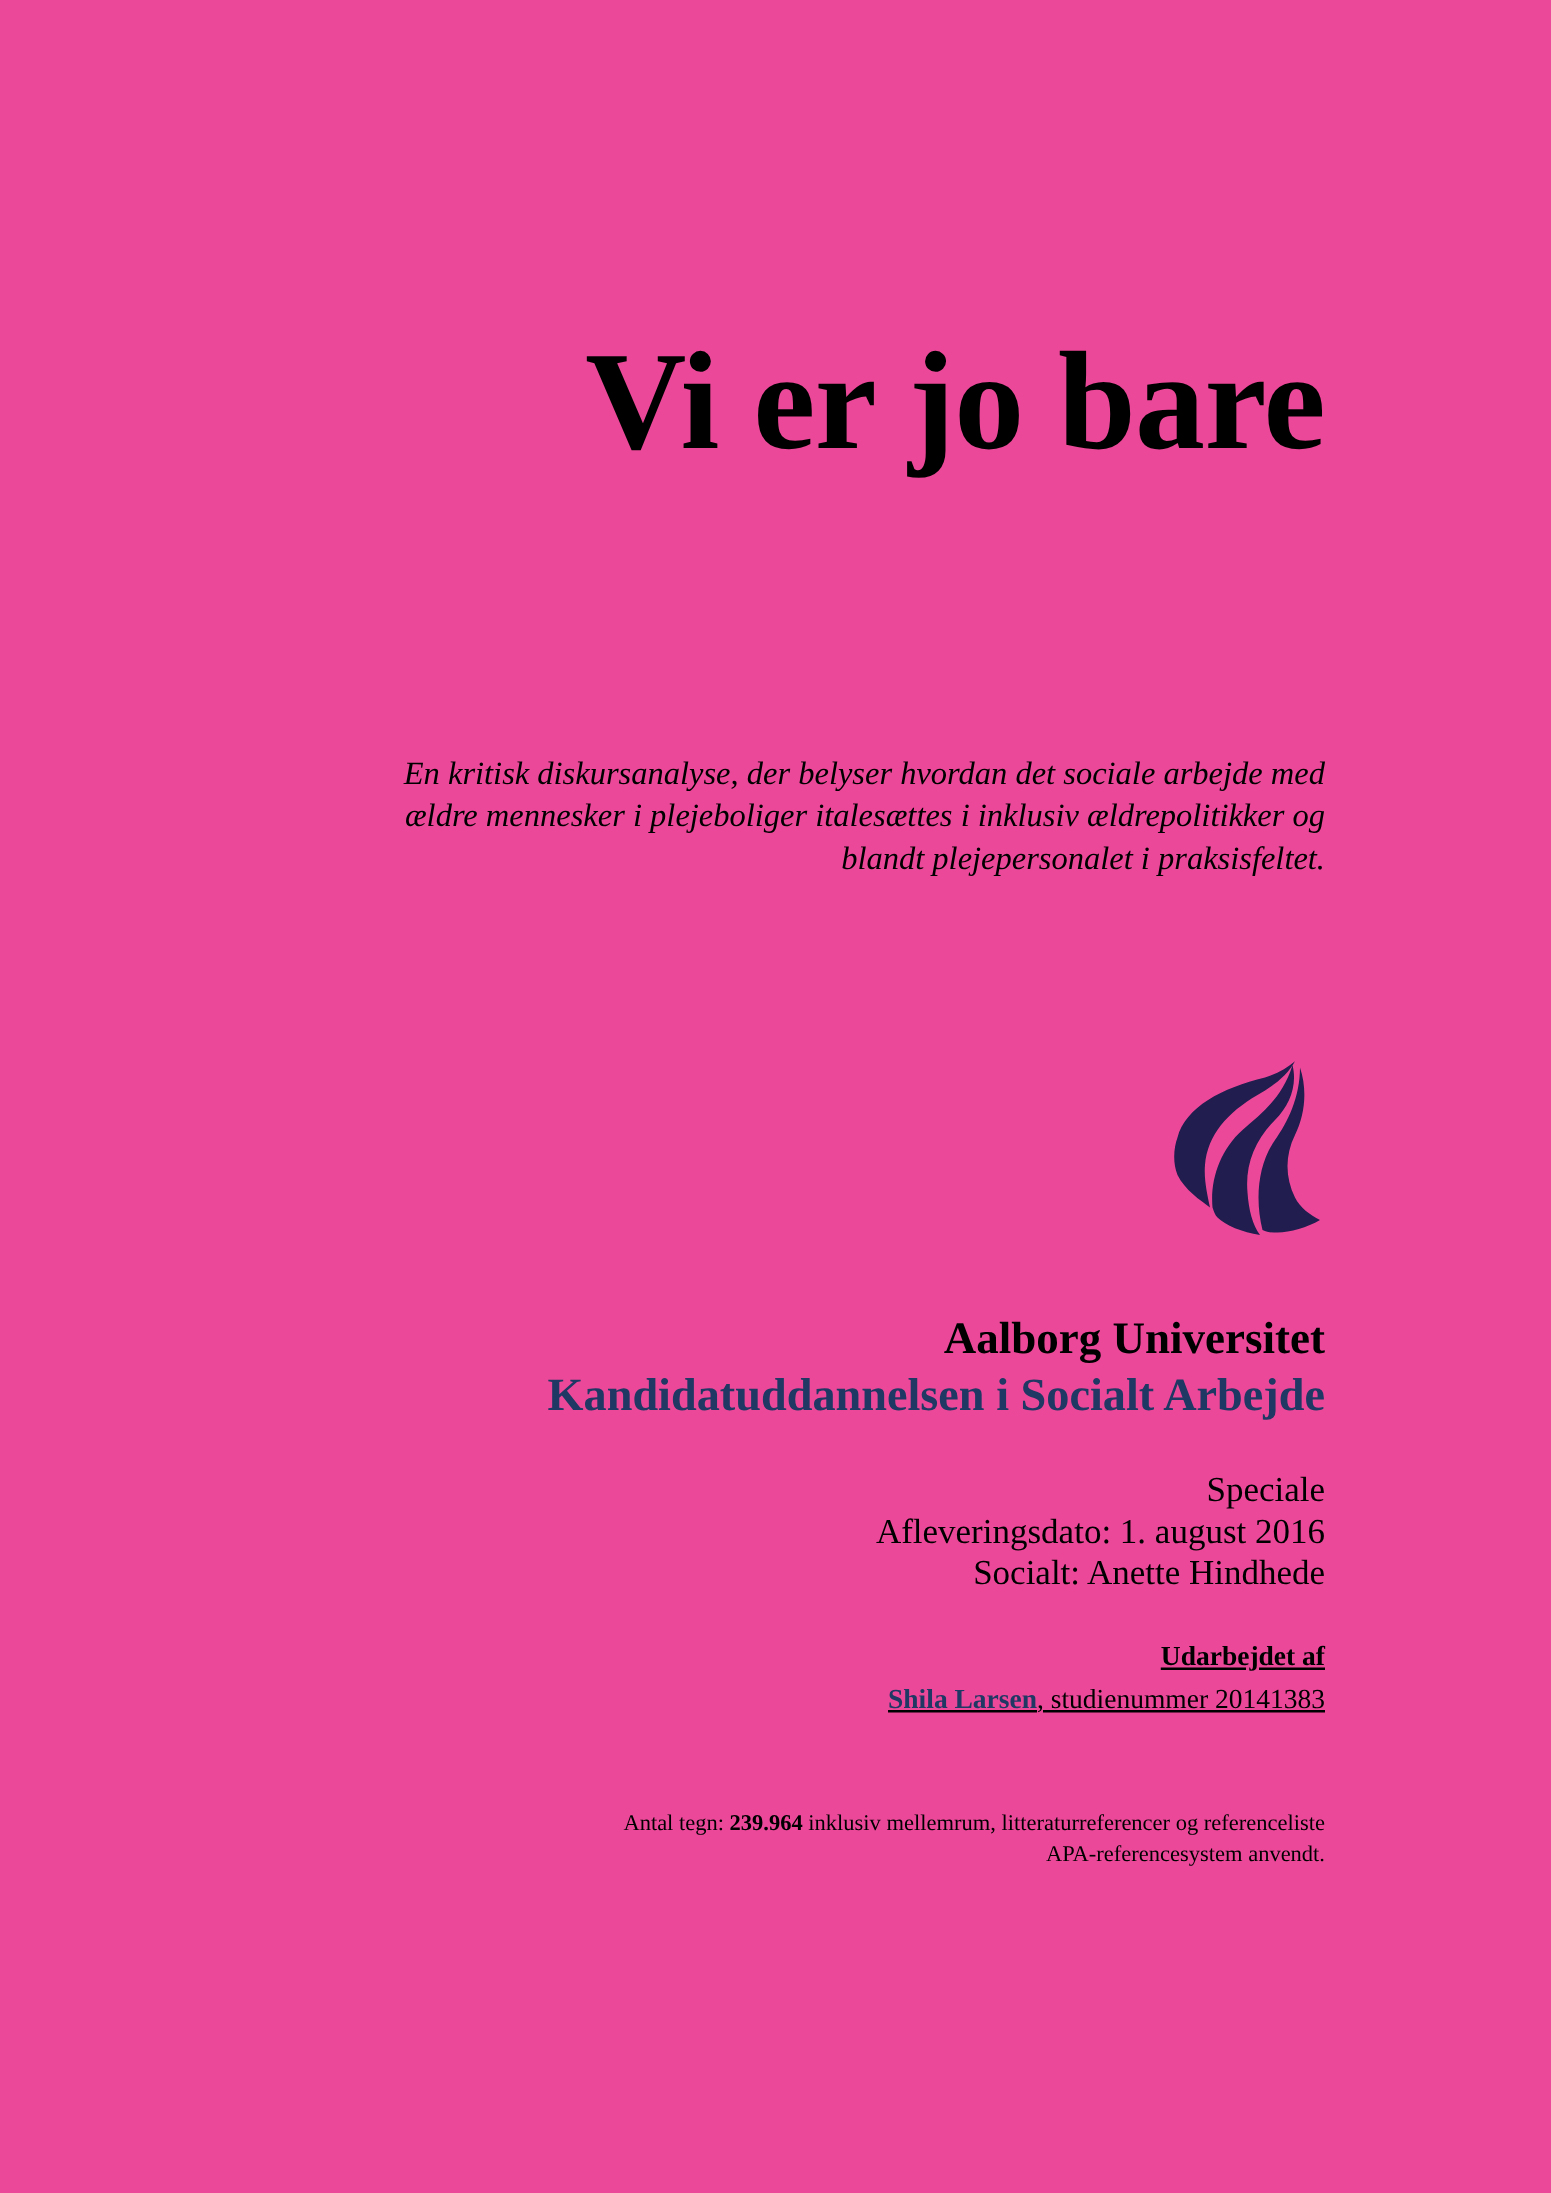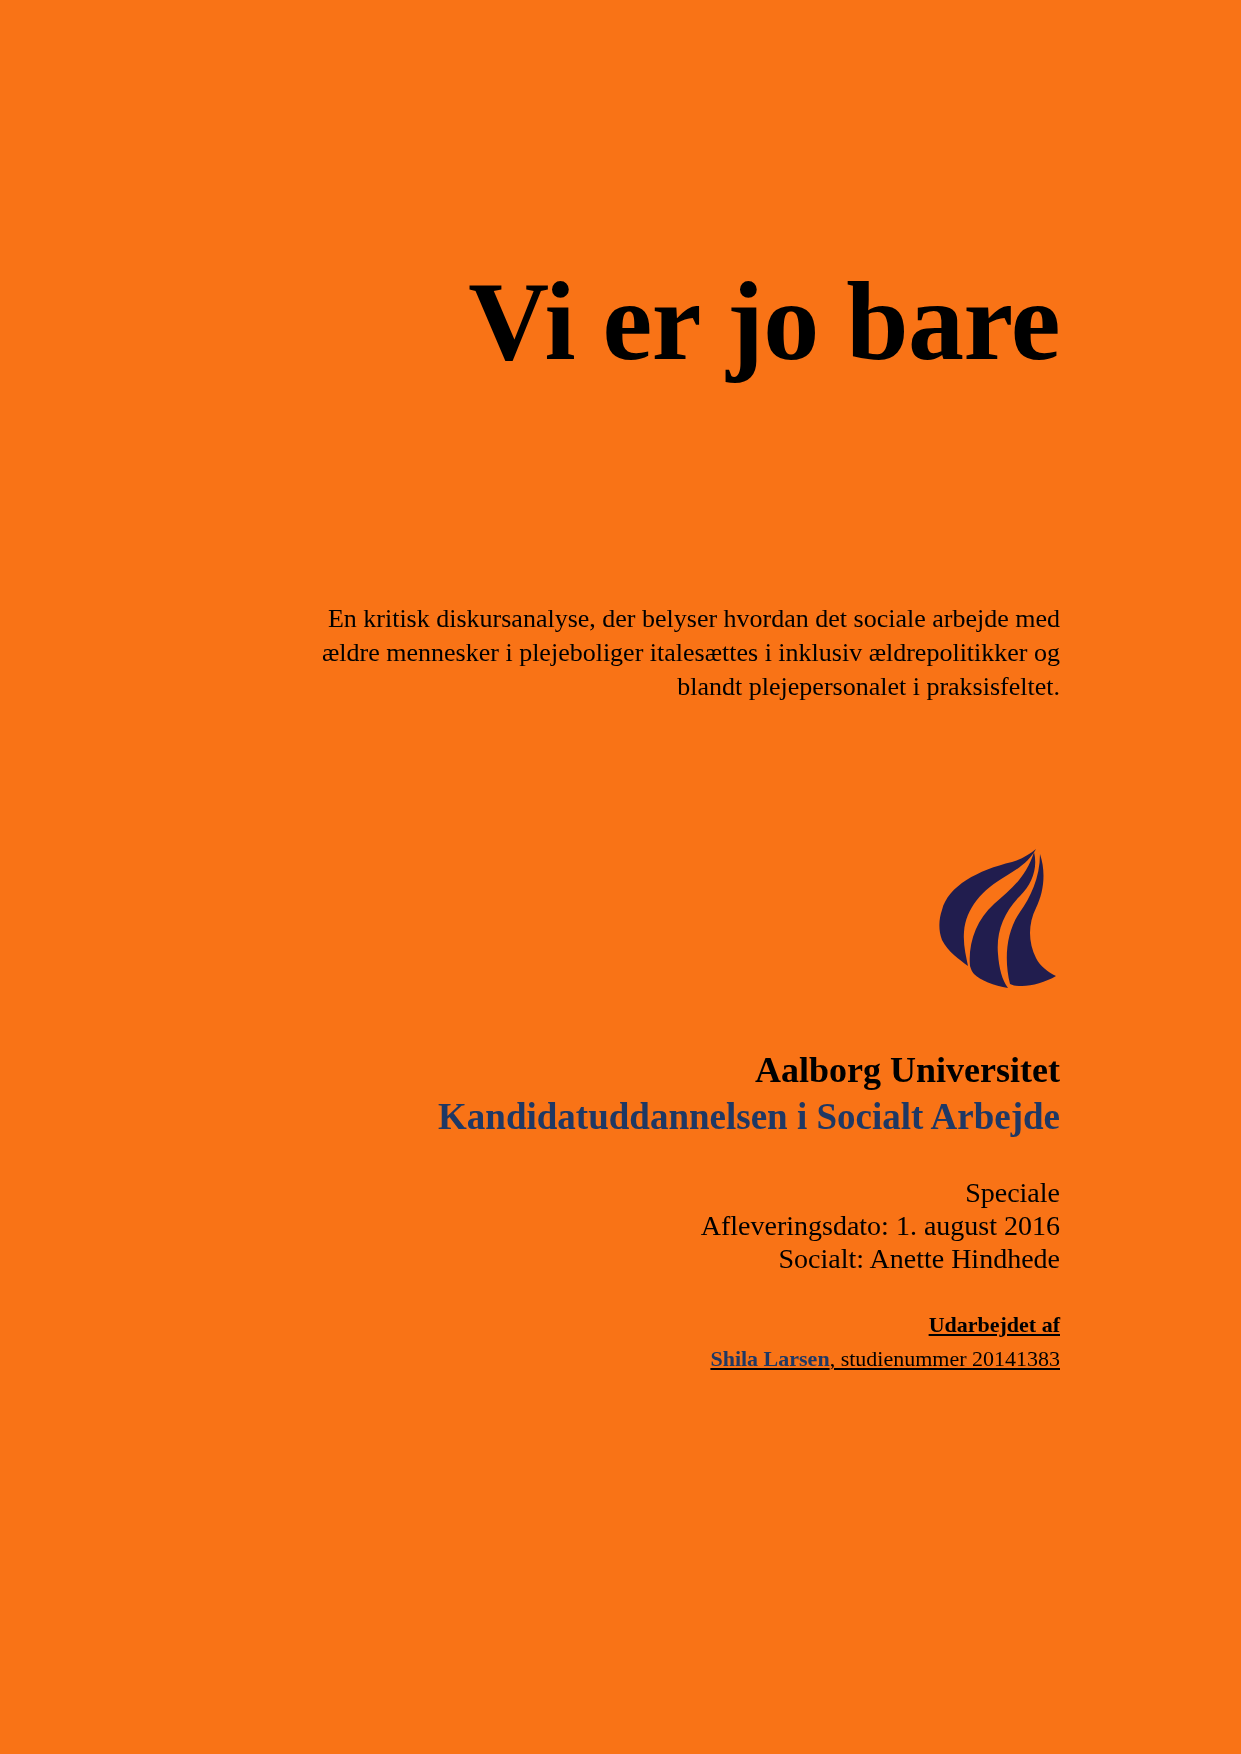--- a/index.html
+++ b/index.html
@@ -14,39 +14,40 @@
       overflow: hidden;
       font-family: "Liberation Serif", "DejaVu Serif", serif;
       color: #000000;
     }
     .page {
       position: absolute;
       left: 0;
       top: 0;
       width: 1241px;
       height: 1754px;
-      background: #f97316;
+      background: #ec4899;
     }
     .col {
       position: absolute;
       right: 181px;
       text-align: right;
     }
     .title {
       top: 258px;
       width: 900px;
       font-weight: bold;
       font-size: 112px;
       line-height: 126px;
       letter-spacing: -0.5px;
     }
     .title div { white-space: nowrap; }
     .subtitle {
       top: 602px;
       width: 900px;
+      font-style: italic;
       font-size: 26px;
       line-height: 34px;
     }
     .subtitle div { white-space: nowrap; }
     .logo {
       position: absolute;
       left: 930px;
       top: 848px;
       width: 130px;
       height: 140px;
@@ -134,14 +135,18 @@
     <div>Speciale</div>
     <div>Afleveringsdato: 1. august 2016</div>
     <div>Socialt: Anette Hindhede</div>
   </div>
 
   <div class="col author-block">
     <div class="author-heading">Udarbejdet af</div>
     <div><span class="author-name">Shila Larsen</span><span>, studienummer 20141383</span></div>
   </div>
 
+  <div class="col footer">
+    <div><span>Antal tegn: </span><span class="bold">239.964</span><span> inklusiv mellemrum, litteraturreferencer og referenceliste</span></div>
+    <div>APA-referencesystem anvendt.</div>
+  </div>
 
 </div>
 
 </body></html>

